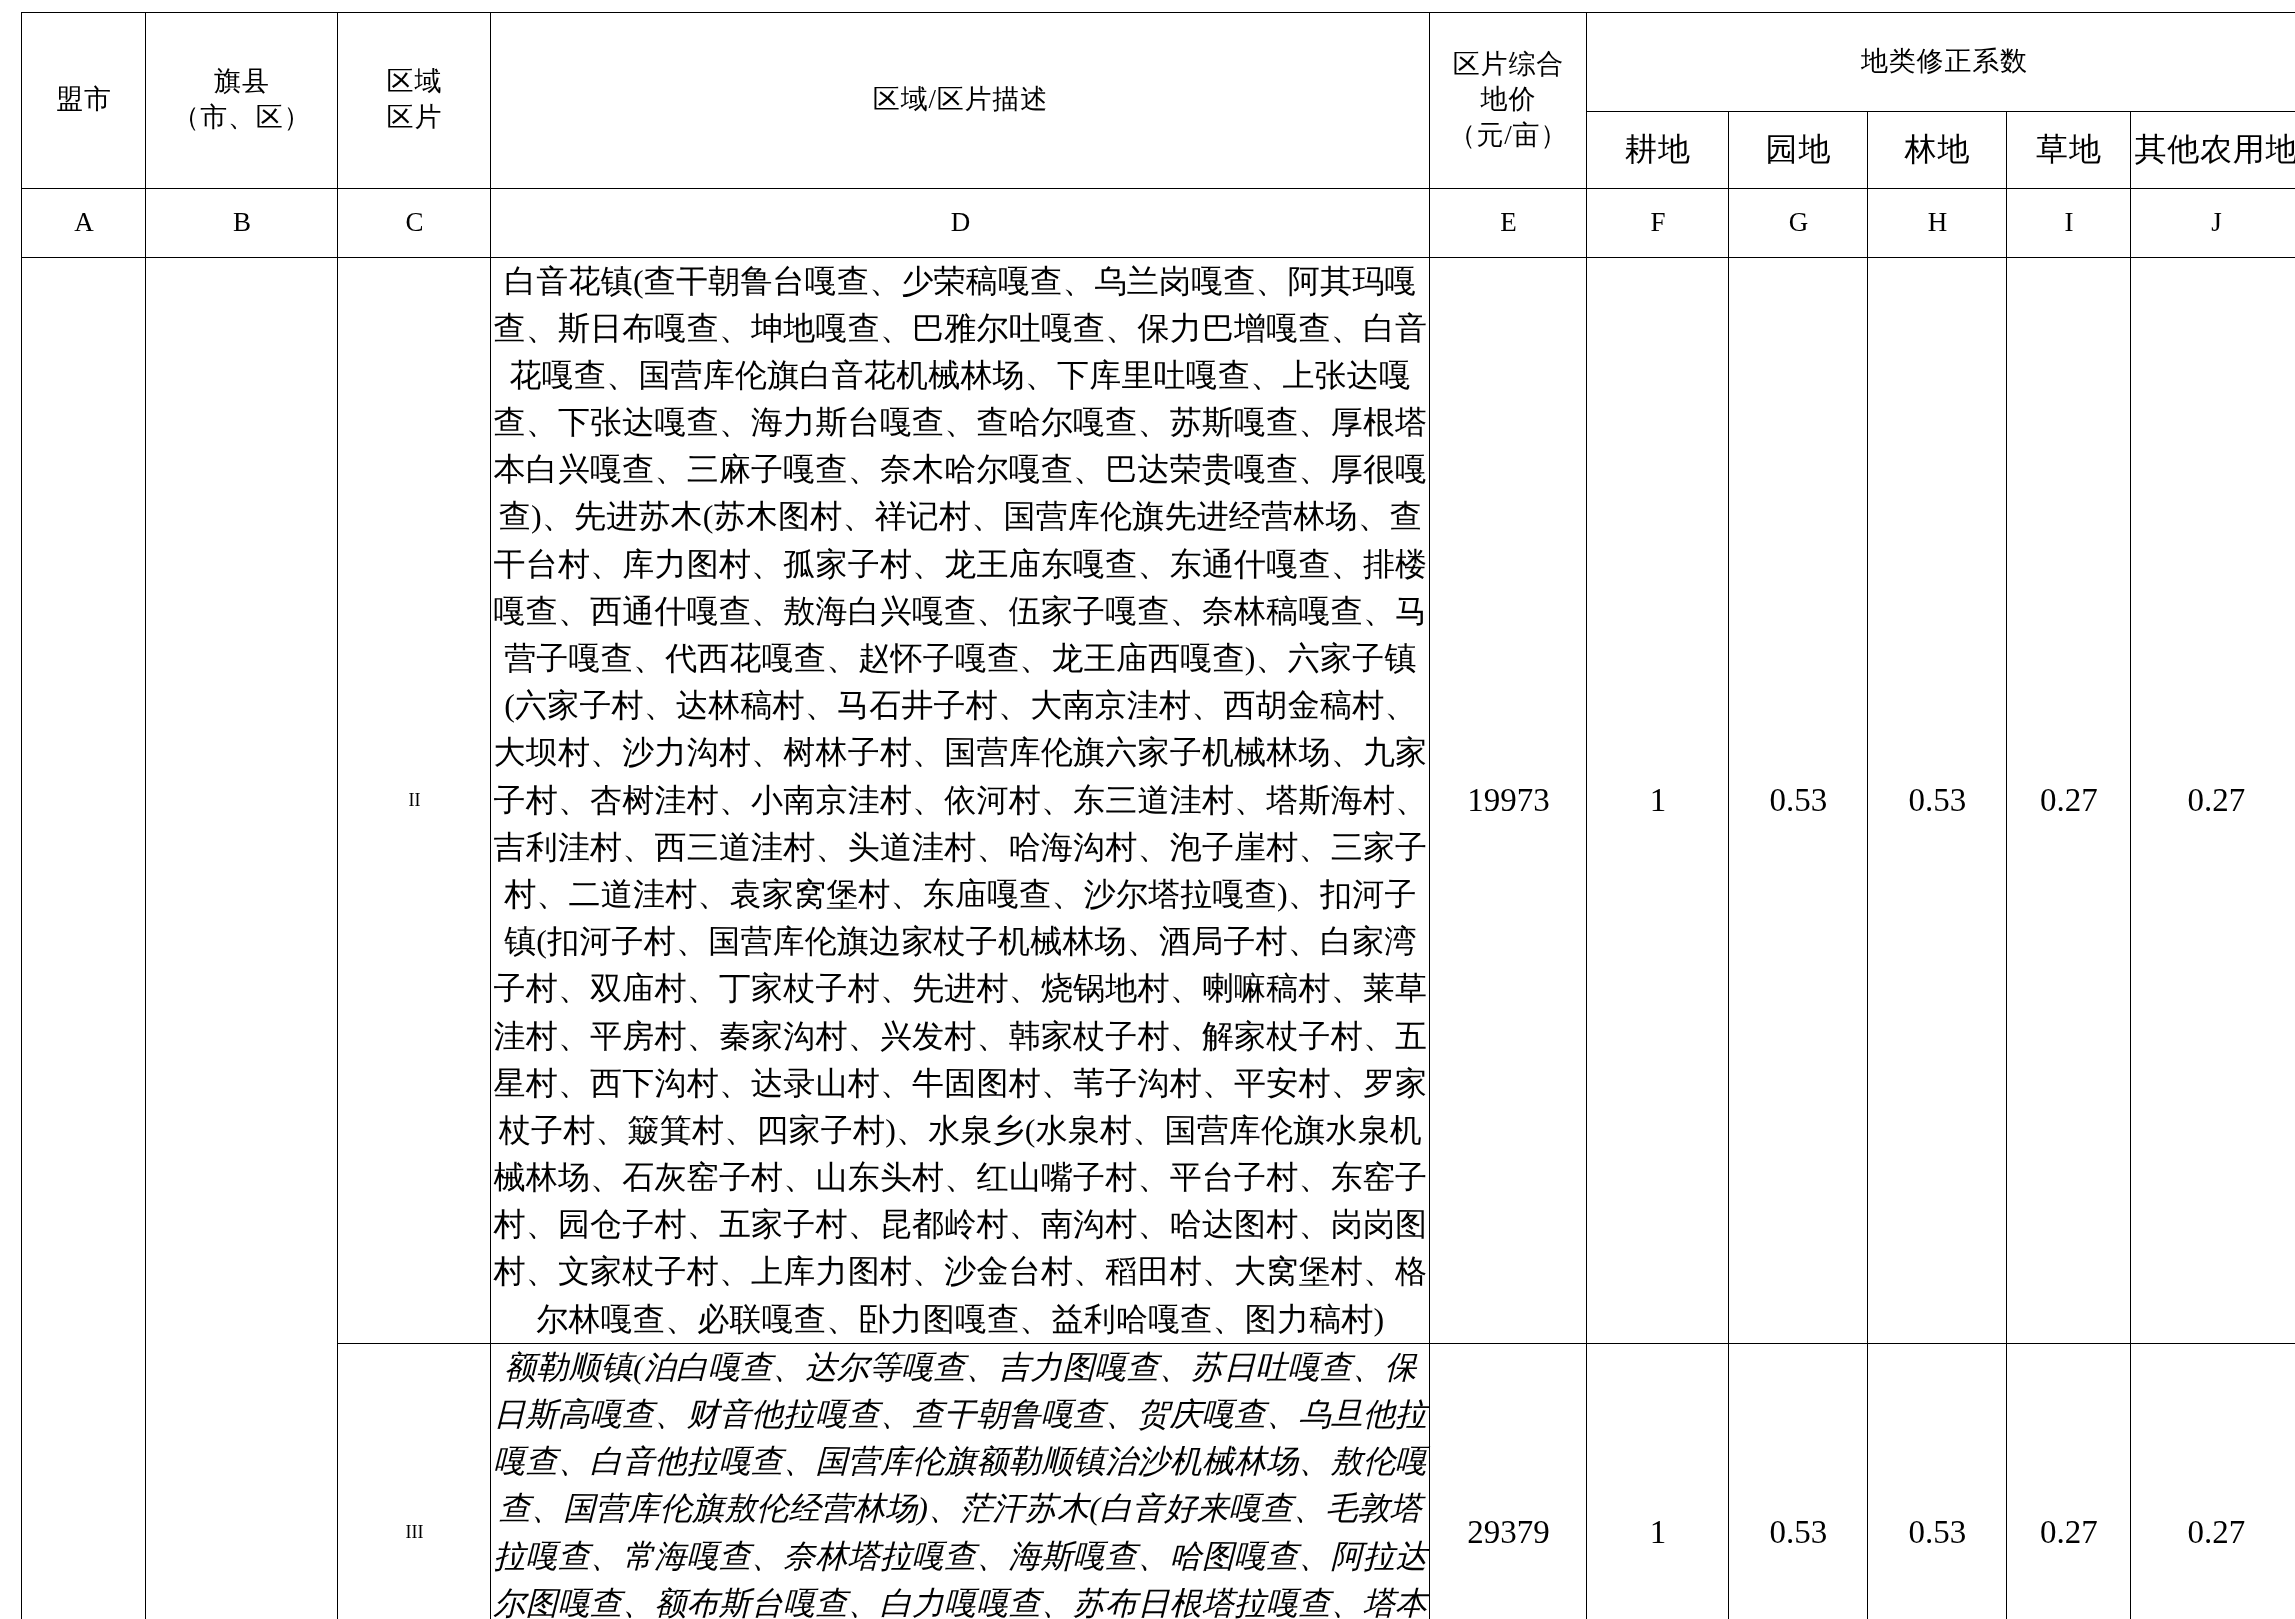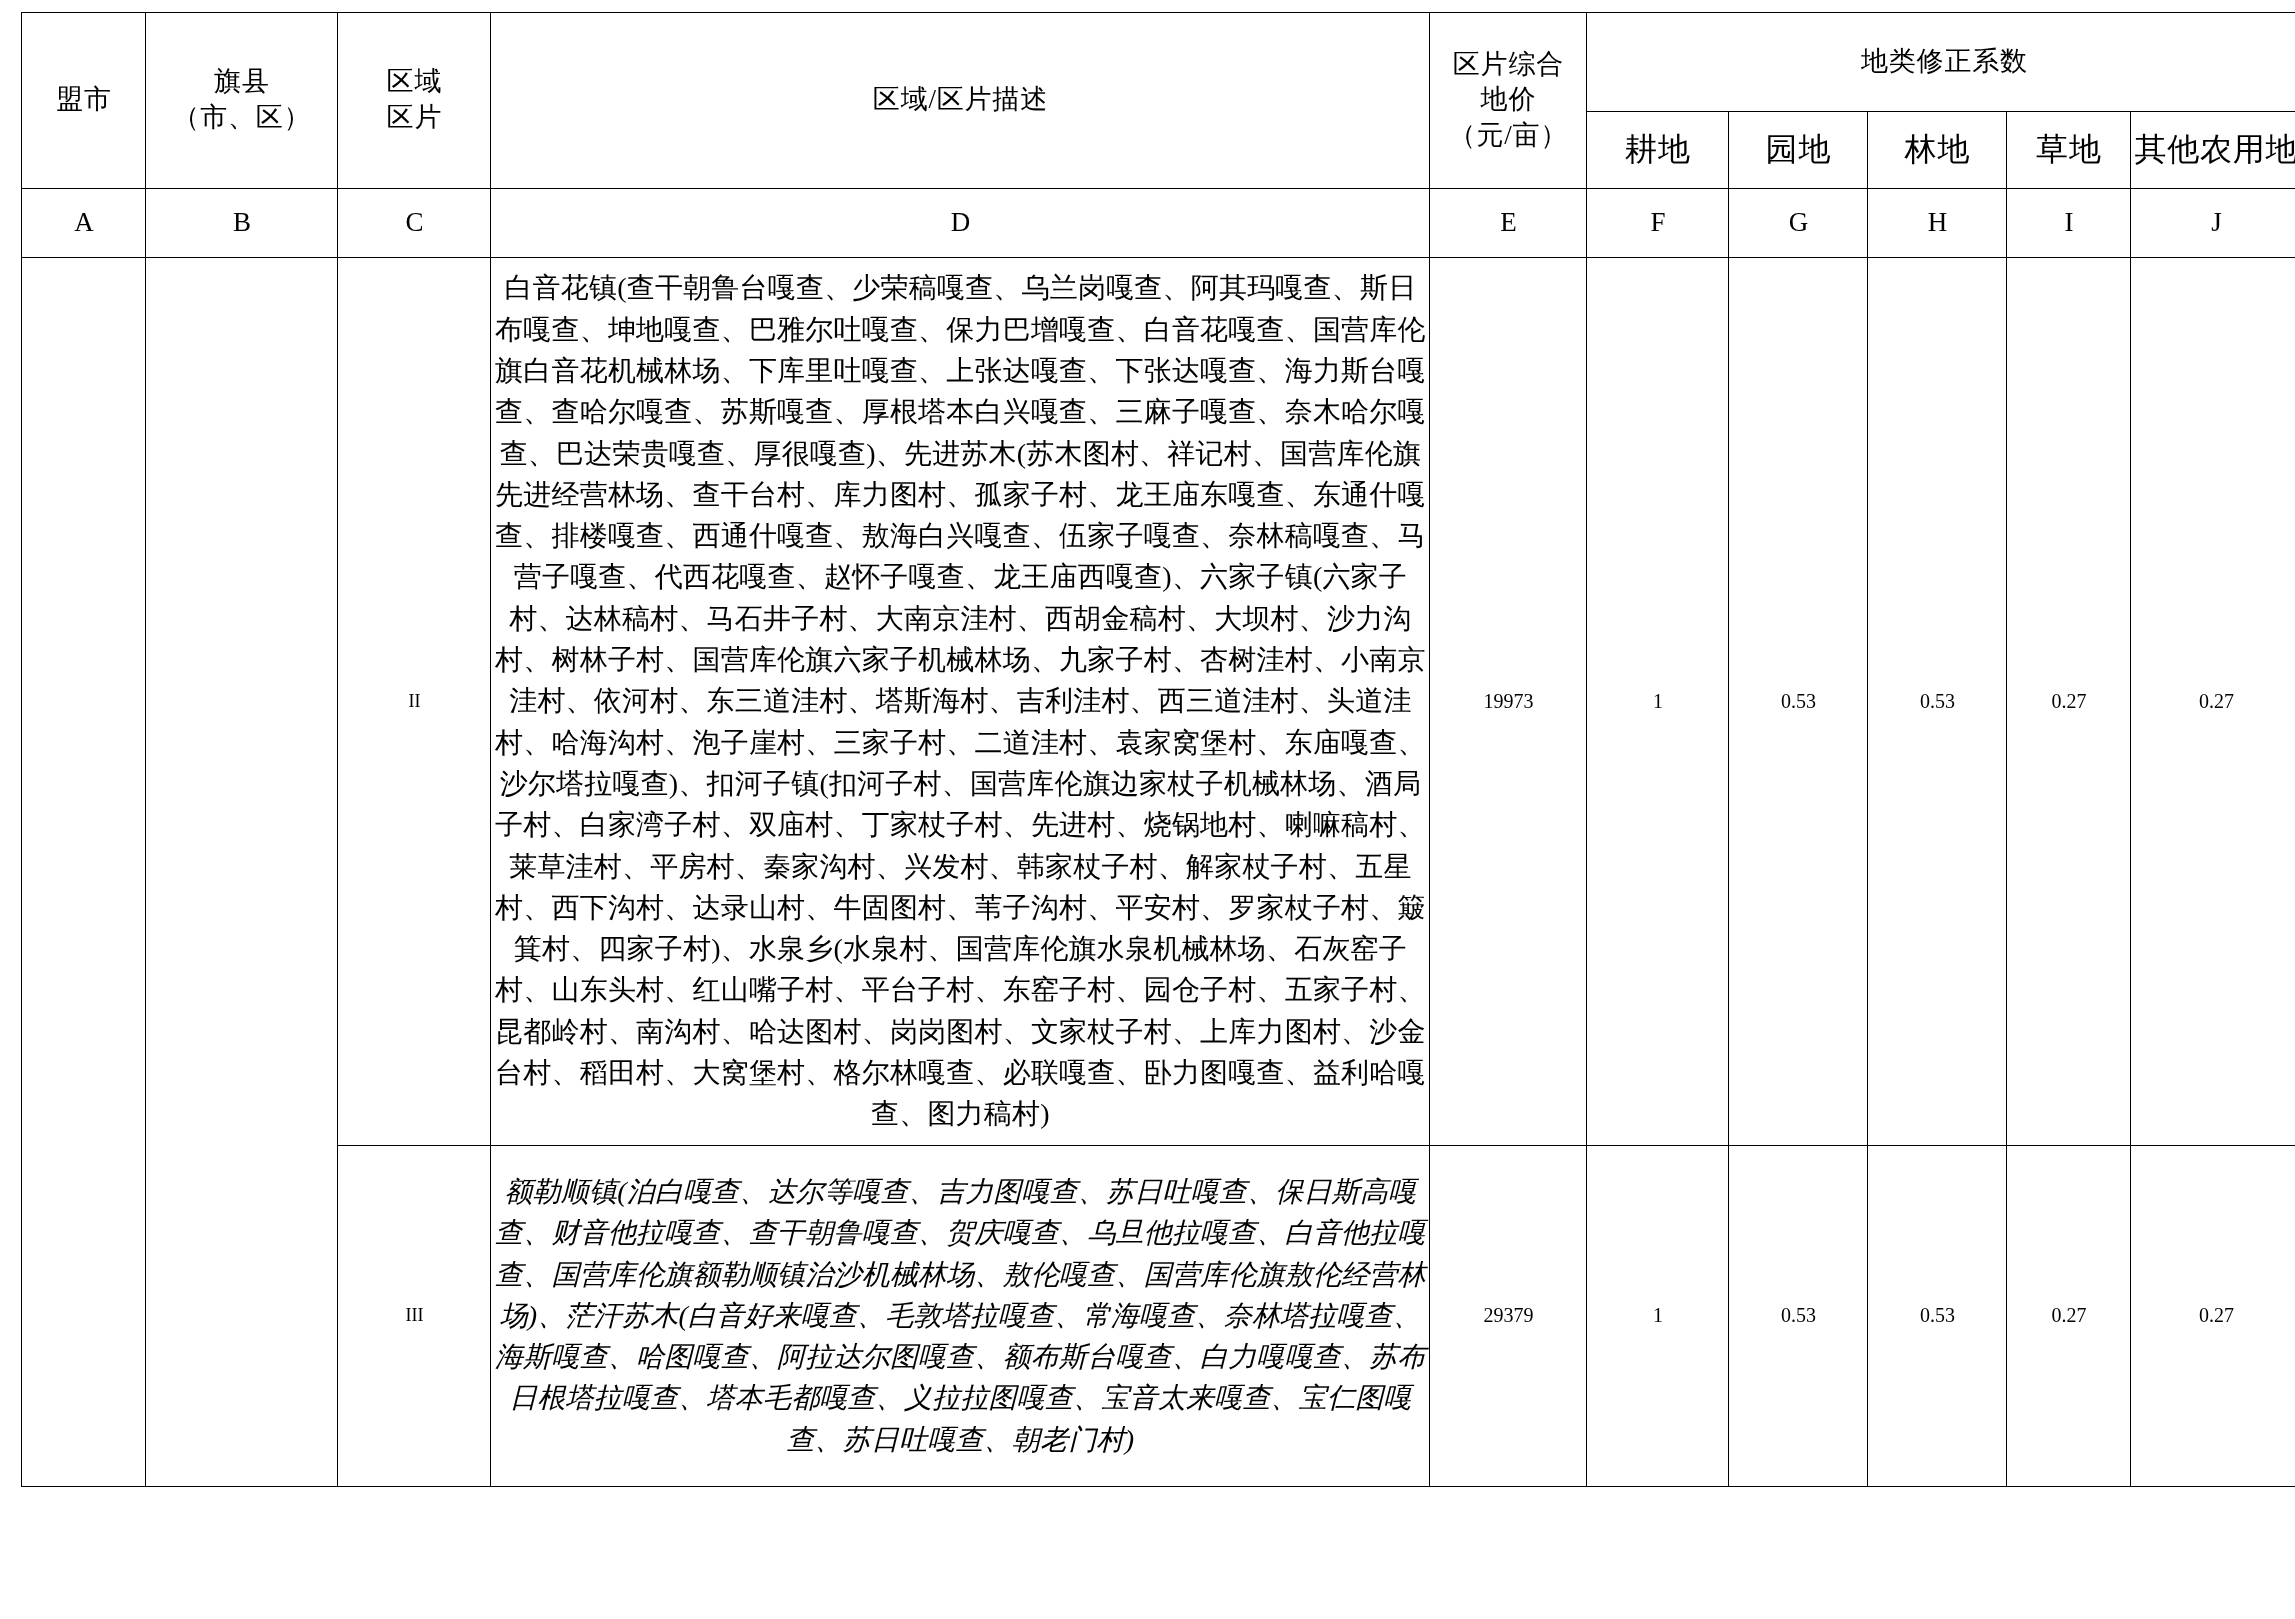--- a/index.html
+++ b/index.html
@@ -56,28 +56,28 @@
     height: 76px;
     letter-spacing: 0.8px;
   }
   .hdr-letter {
     font-size: 27px;
     height: 68px;
     font-family: "Liberation Serif", "DejaVu Serif", serif;
   }
   .cell-desc {
     text-align: left;
-    font-size: 28px;
+    font-size: 32px;
     line-height: 1.475;
     padding: 13px 11.5px 13px 13px;
     letter-spacing: 0.2px;
     word-break: break-all;
   }
   .cell-num {
-    font-size: 20px;
+    font-size: 33px;
   }
   .cell-roman {
     font-size: 18px;
   }
   .row-1 .cell-desc { height: 887px; }
   .row-2 .cell-desc { height: 340px; font-style: italic; }
   .cell-blank { }
 </style>
 </head>
 <body>

